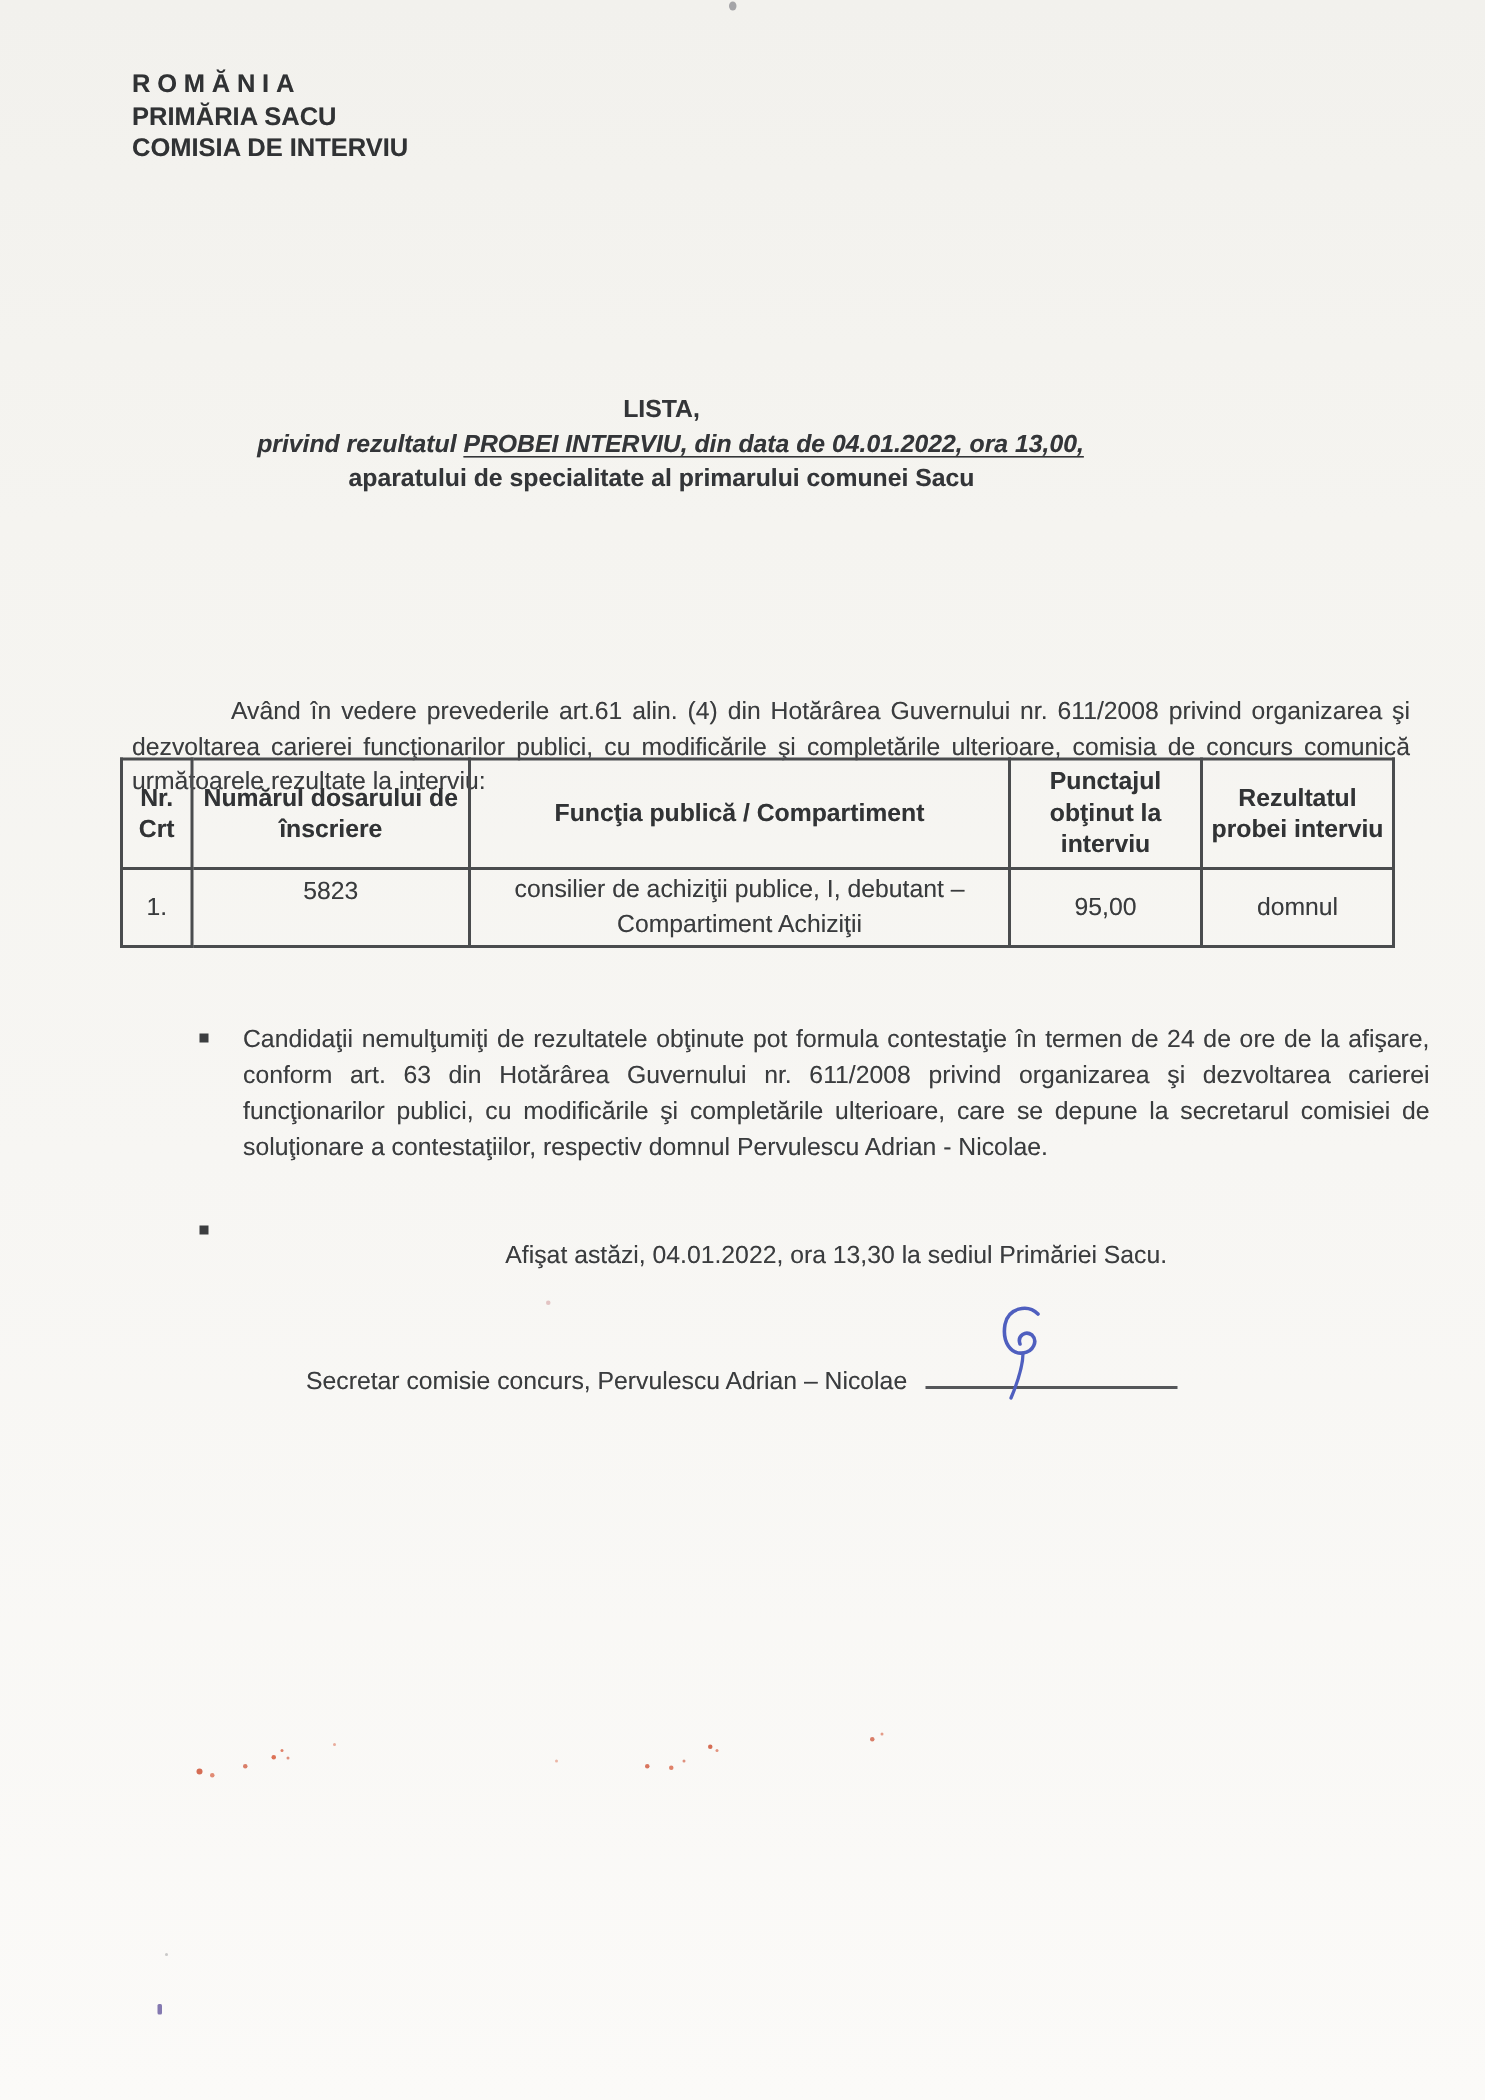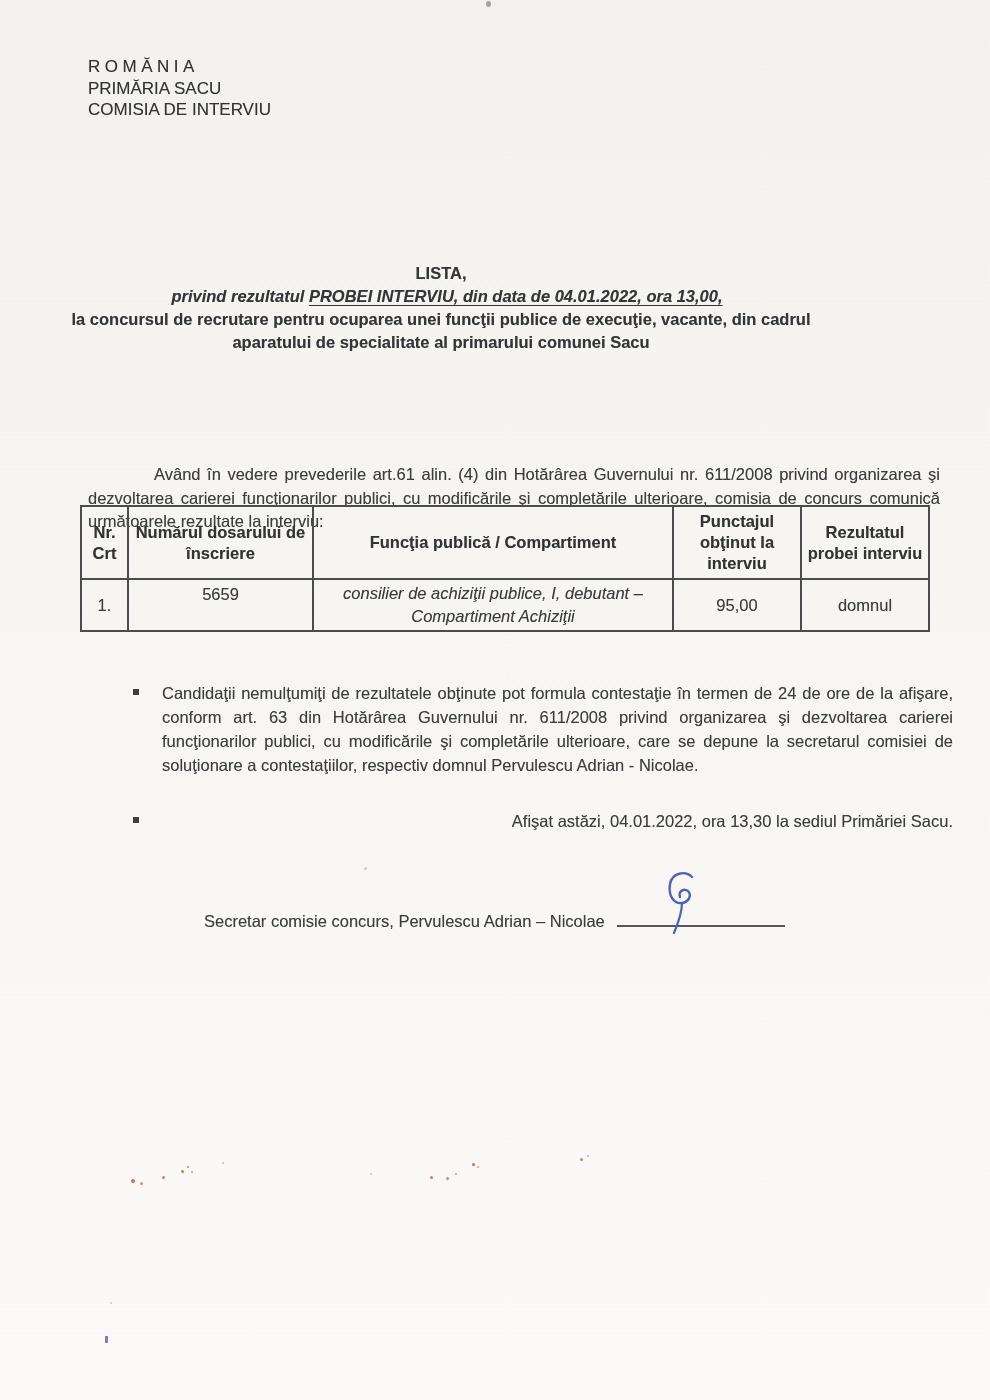--- a/index.html
+++ b/index.html
@@ -9,22 +9,22 @@
     color:#36383a;
   }
   .page {
     position:relative; width:990px; height:1400px; overflow:hidden;
     background: linear-gradient(180deg, #f2f1ed 0%, #f5f4f0 25%, #f7f6f3 55%, #fbfaf8 100%);
   }
   
   .page { text-shadow: 0 0 0.4px rgba(40,40,40,0.35); }
 
   .letterhead {
-    position:absolute; left:88px; top:56px;
-    font-size:17px; font-weight:normal; color:#303234; line-height:21.5px;
+    position:absolute; left:88px; top:45px;
+    font-size:17px; font-weight:bold; color:#303234; line-height:21.5px;
     white-space:nowrap;
   }
   .letterhead .spaced { letter-spacing:4.5px; }
 
   .title-block {
     position:absolute; left:0; top:262px; width:882px;
     text-align:center; font-weight:bold; font-size:16.5px; line-height:23px; color:#333538;
   }
   .title-block .t2 { font-style:italic;padding-left:12px; }
   .title-block .t2 .u { text-decoration:underline; text-underline-offset:3px; }
@@ -40,34 +40,34 @@
     position:absolute; left:80px; top:505px; width:848px;
     border-collapse:collapse; table-layout:fixed;
     font-size:16.5px; color:#393b3d;
   }
   table.results th, table.results td {
     border:2px solid #4a4c4e; vertical-align:middle; text-align:center;
     line-height:21px; padding:4px 4px;
   }
   table.results th { font-weight:bold; color:#313335; height:63px; }
   table.results td { height:49px; line-height:23px; }
-  table.results td.func { padding:2px 28px;font-style:italic; }
+  table.results td.func { padding:2px 28px; }
   table.results td.dossier { vertical-align:top; padding-top:3px; }
 
   .bullet { position:absolute; left:131px; width:822px; }
   .bullet .marker {
     position:absolute; left:2px; top:8px; width:6px; height:6px; background:#3c3e40;
   }
   .bullet p {
     margin-left:31px; width:791px; text-align:justify;
     font-size:16.5px; line-height:24px; color:#3a3c3e;
   }
   .bullet.b1 { top:681px; }
   .bullet.b2 { top:809px; }
-  .bullet.b2 p { text-align:right; }
+  .bullet.b2 p { text-align:center;margin-top:16px; }
 
   .signature {
     position:absolute; left:204px; top:912px;
     font-size:16.5px; color:#3a3c3e; white-space:nowrap;
   }
   .sig-underline {
     display:inline-block; position:relative; width:168px; height:4px;
     border-bottom:2px solid #55575a; margin-left:8px; vertical-align:baseline;
   }
   .sig-underline svg { position:absolute; left:44px; top:-52px; overflow:visible; }
@@ -101,21 +101,20 @@
 
   <div class="letterhead">
     <div class="spaced">ROMĂNIA</div>
     <div>PRIMĂRIA SACU</div>
     <div>COMISIA DE INTERVIU</div>
   </div>
 
   <div class="title-block">
     <div class="t1">LISTA,</div>
     <div class="t2"><span>privind rezultatul </span><span class="u">PROBEI INTERVIU, din data de 04.01.2022, ora 13,00,</span></div>
-    <div class="t3">la concursul de recrutare pentru ocuparea unei funcţii publice de execuţie, vacante, din cadrul</div>
     <div class="t3">aparatului de specialitate al primarului comunei Sacu</div>
   </div>
 
   <p class="intro">Având în vedere prevederile art.61 alin. (4) din Hotărârea Guvernului nr. 611/2008 privind organizarea şi dezvoltarea carierei funcţionarilor publici, cu modificările şi completările ulterioare, comisia de concurs comunică următoarele rezultate la interviu:</p>
 
   <table class="results">
     <colgroup>
       <col style="width:47px">
         <col style="width:185px">
         <col style="width:360px">
@@ -127,21 +126,21 @@
         <th>Nr. Crt</th>
         <th>Numărul dosarului de înscriere</th>
         <th>Funcţia publică / Compartiment</th>
         <th>Punctajul obţinut la interviu</th>
         <th>Rezultatul probei interviu</th>
       </tr>
     </thead>
     <tbody>
       <tr>
         <td>1.</td>
-        <td class="dossier">5659</td>
+        <td class="dossier">5823</td>
         <td class="func">consilier de achiziţii publice, I, debutant – Compartiment Achiziţii</td>
         <td>95,00</td>
         <td>domnul</td>
       </tr>
     </tbody>
   </table>
 
   <div class="bullet b1">
     <span class="marker"></span>
     <p>Candidaţii nemulţumiţi de rezultatele obţinute pot formula contestaţie în termen de 24 de ore de la afişare, conform art. 63 din Hotărârea Guvernului nr. 611/2008 privind organizarea şi dezvoltarea carierei funcţionarilor publici, cu modificările şi completările ulterioare, care se depune la secretarul comisiei de soluţionare a contestaţiilor, respectiv domnul Pervulescu Adrian - Nicolae.</p>

